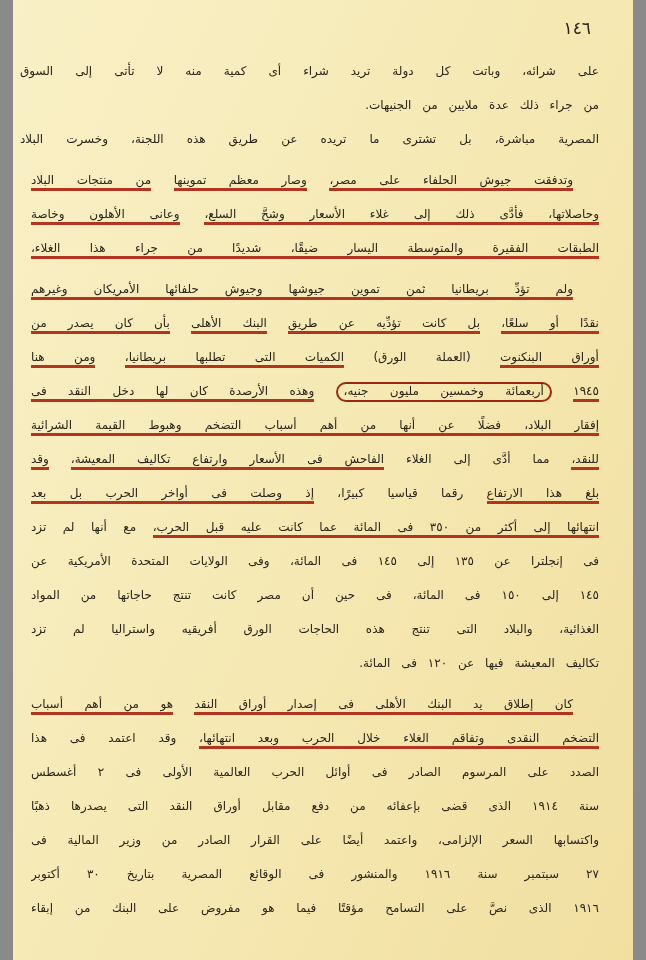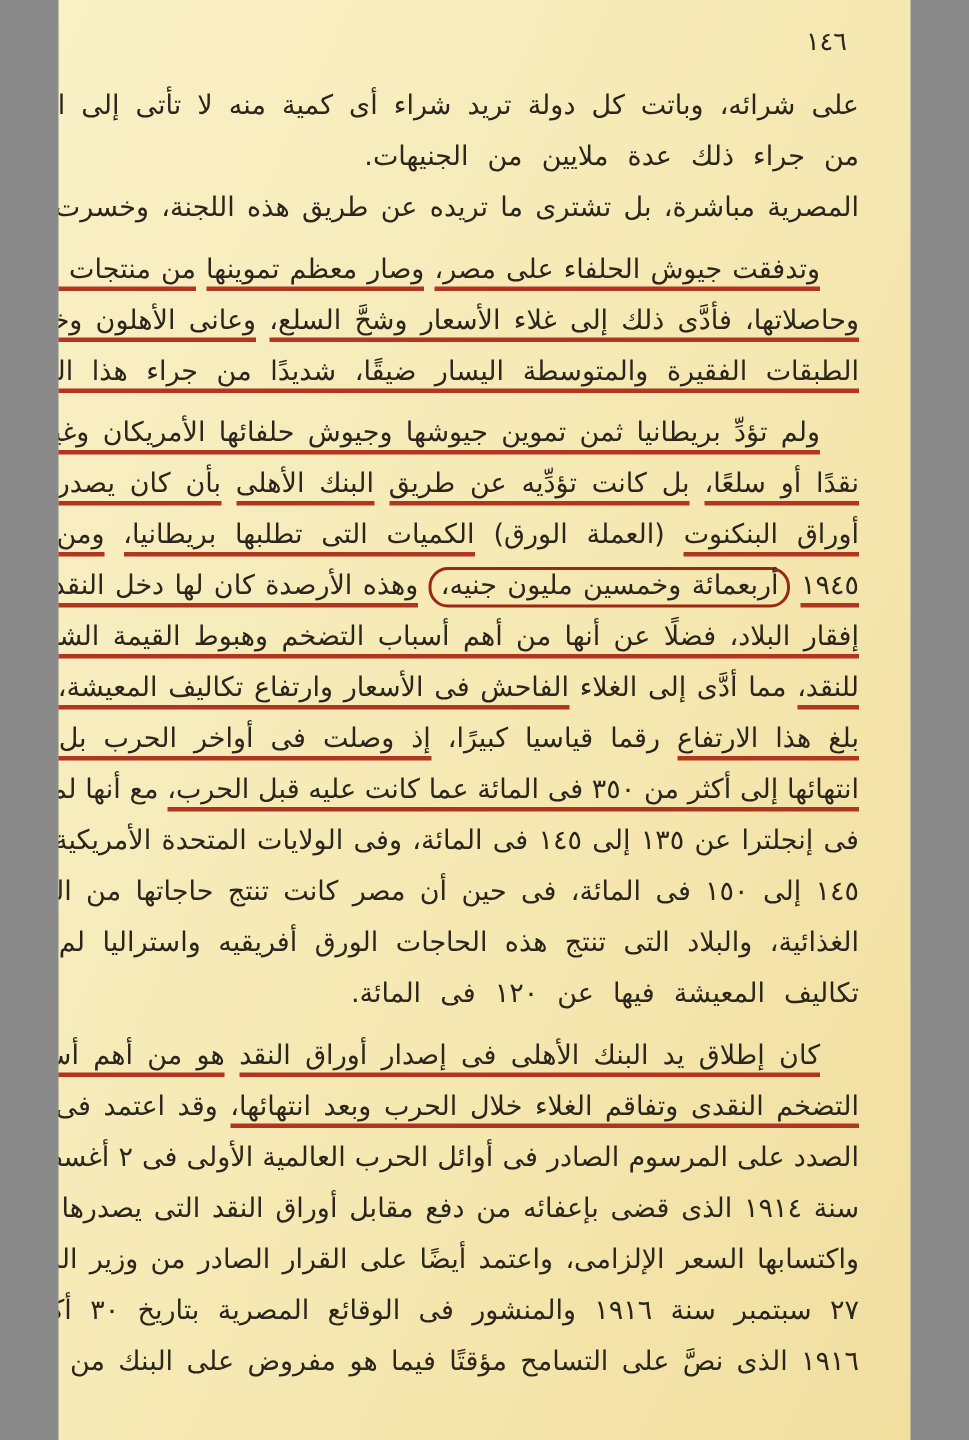--- a/index.html
+++ b/index.html
@@ -2,21 +2,21 @@
 <html lang="ar" dir="rtl"><head>
 <meta charset="utf-8">
 <style>
   html, body {
     margin: 0;
     padding: 0;
     background: #8a8a8a;
   }
   .page {
     position: relative;
-    width: 568px;
+    width: 620px;
     height: 960px;
     margin: 0 auto;
     box-sizing: border-box;
     padding: 54px 34px 16px 33px;
     direction: rtl;
     background: linear-gradient(115deg, #f9f0c6 0%, #f5e8b2 55%, #f1dfa0 100%);
     color: #2b251c;
     font-family: "DejaVu Sans", sans-serif;
     overflow: hidden;
   }
@@ -28,21 +28,21 @@
     letter-spacing: 1px;
     color: #2b251c;
   }
   .text-block {
     width: 579px;
   }
   .paragraph { margin: 0; }
   .paragraph + .paragraph { margin-top: 7px; margin-left: 11px; }
   .paragraph.indent .line:first-child { text-indent: 26px; }
   .line {
-    font-size: 18px;
+    font-size: 12px;
     line-height: 34px;
     height: 34px;
     overflow: hidden;
     text-align: right;
     white-space: normal;
   }
   .line.justify {
     text-align: justify;
     text-align-last: justify;
   }

